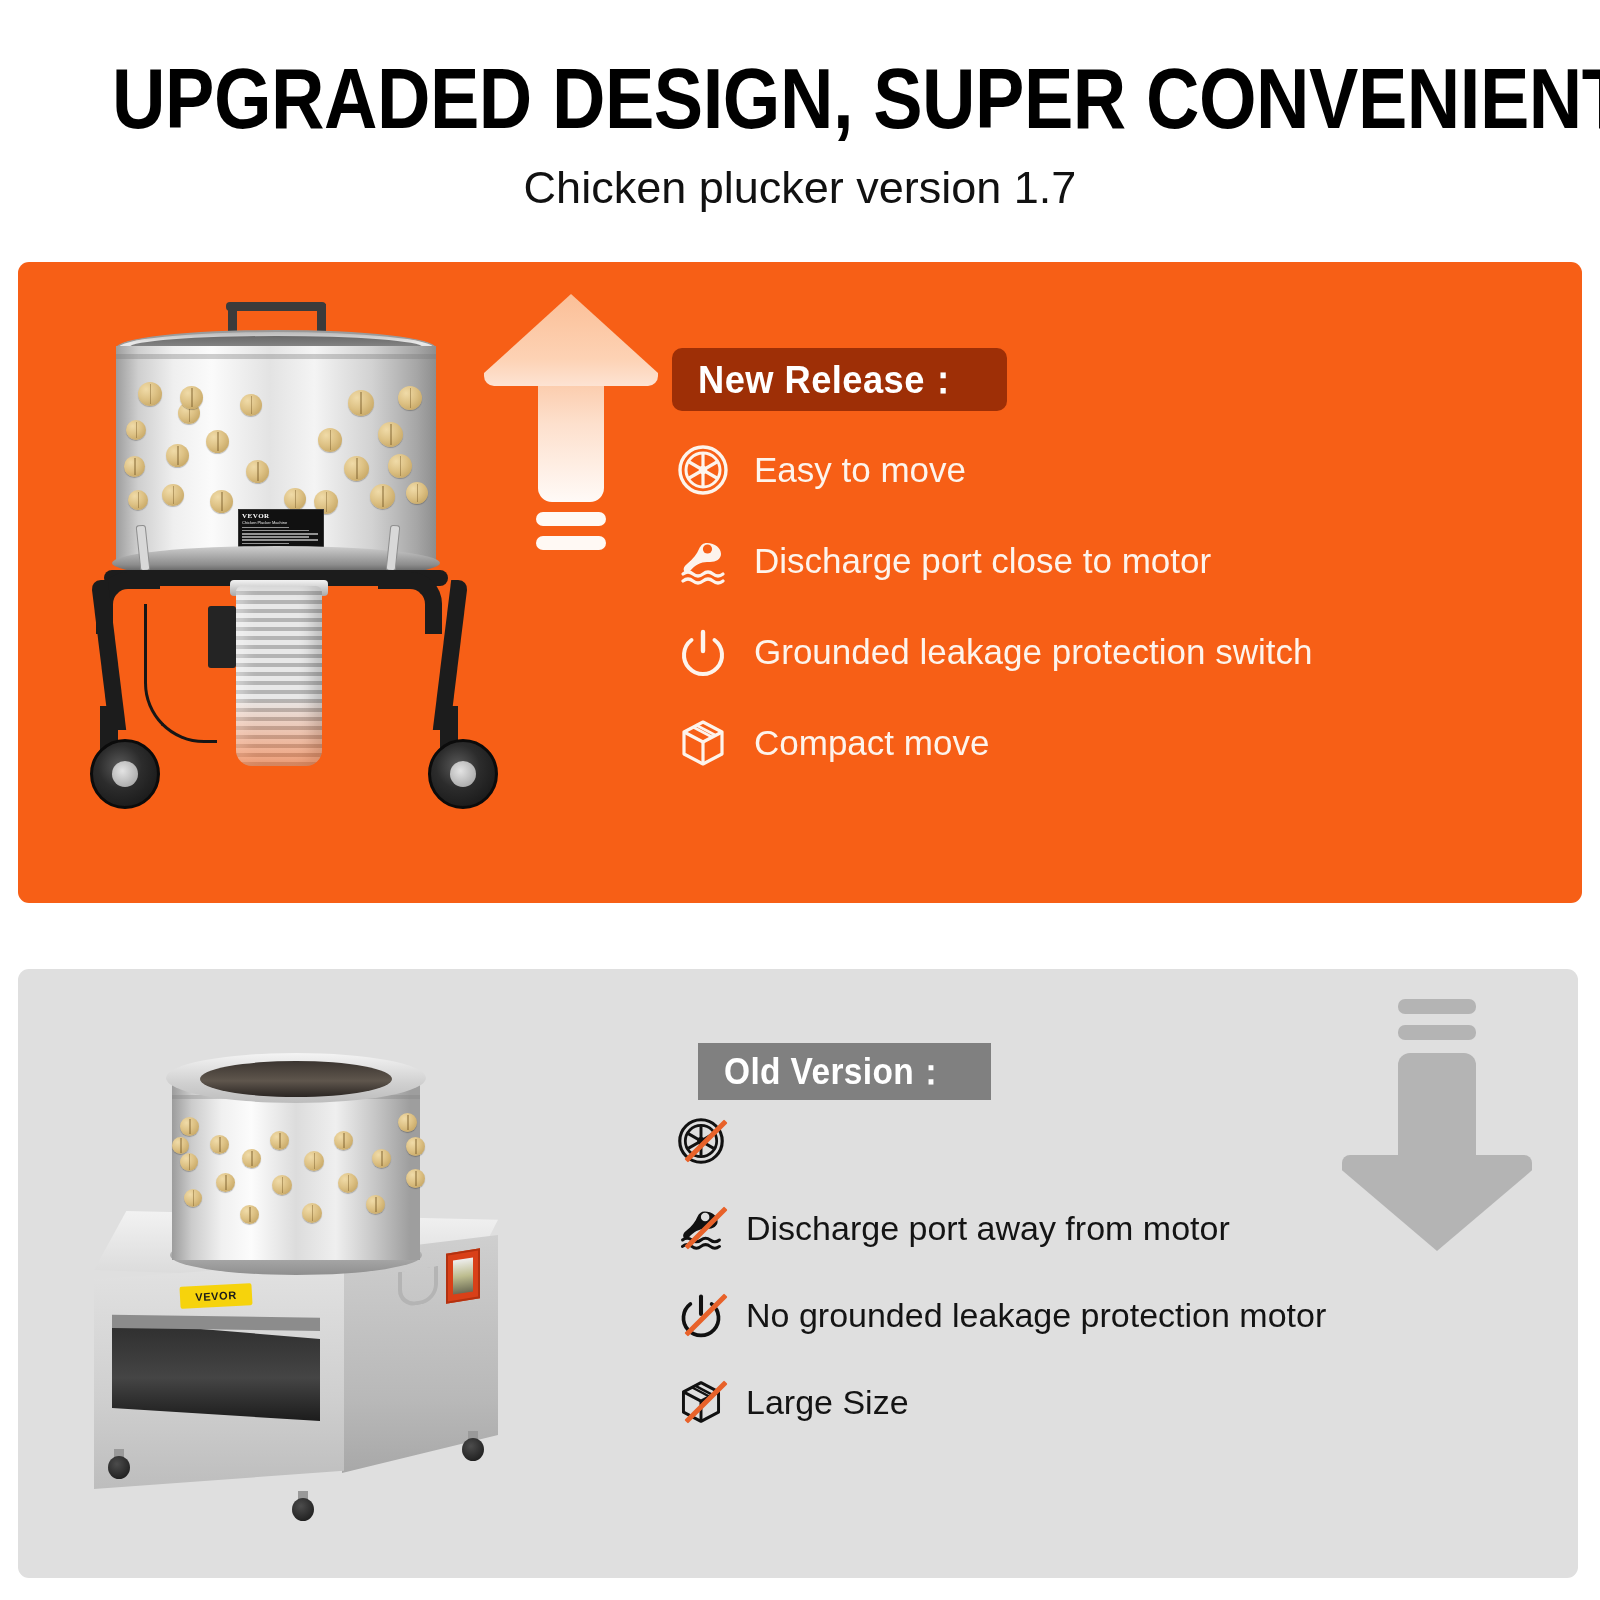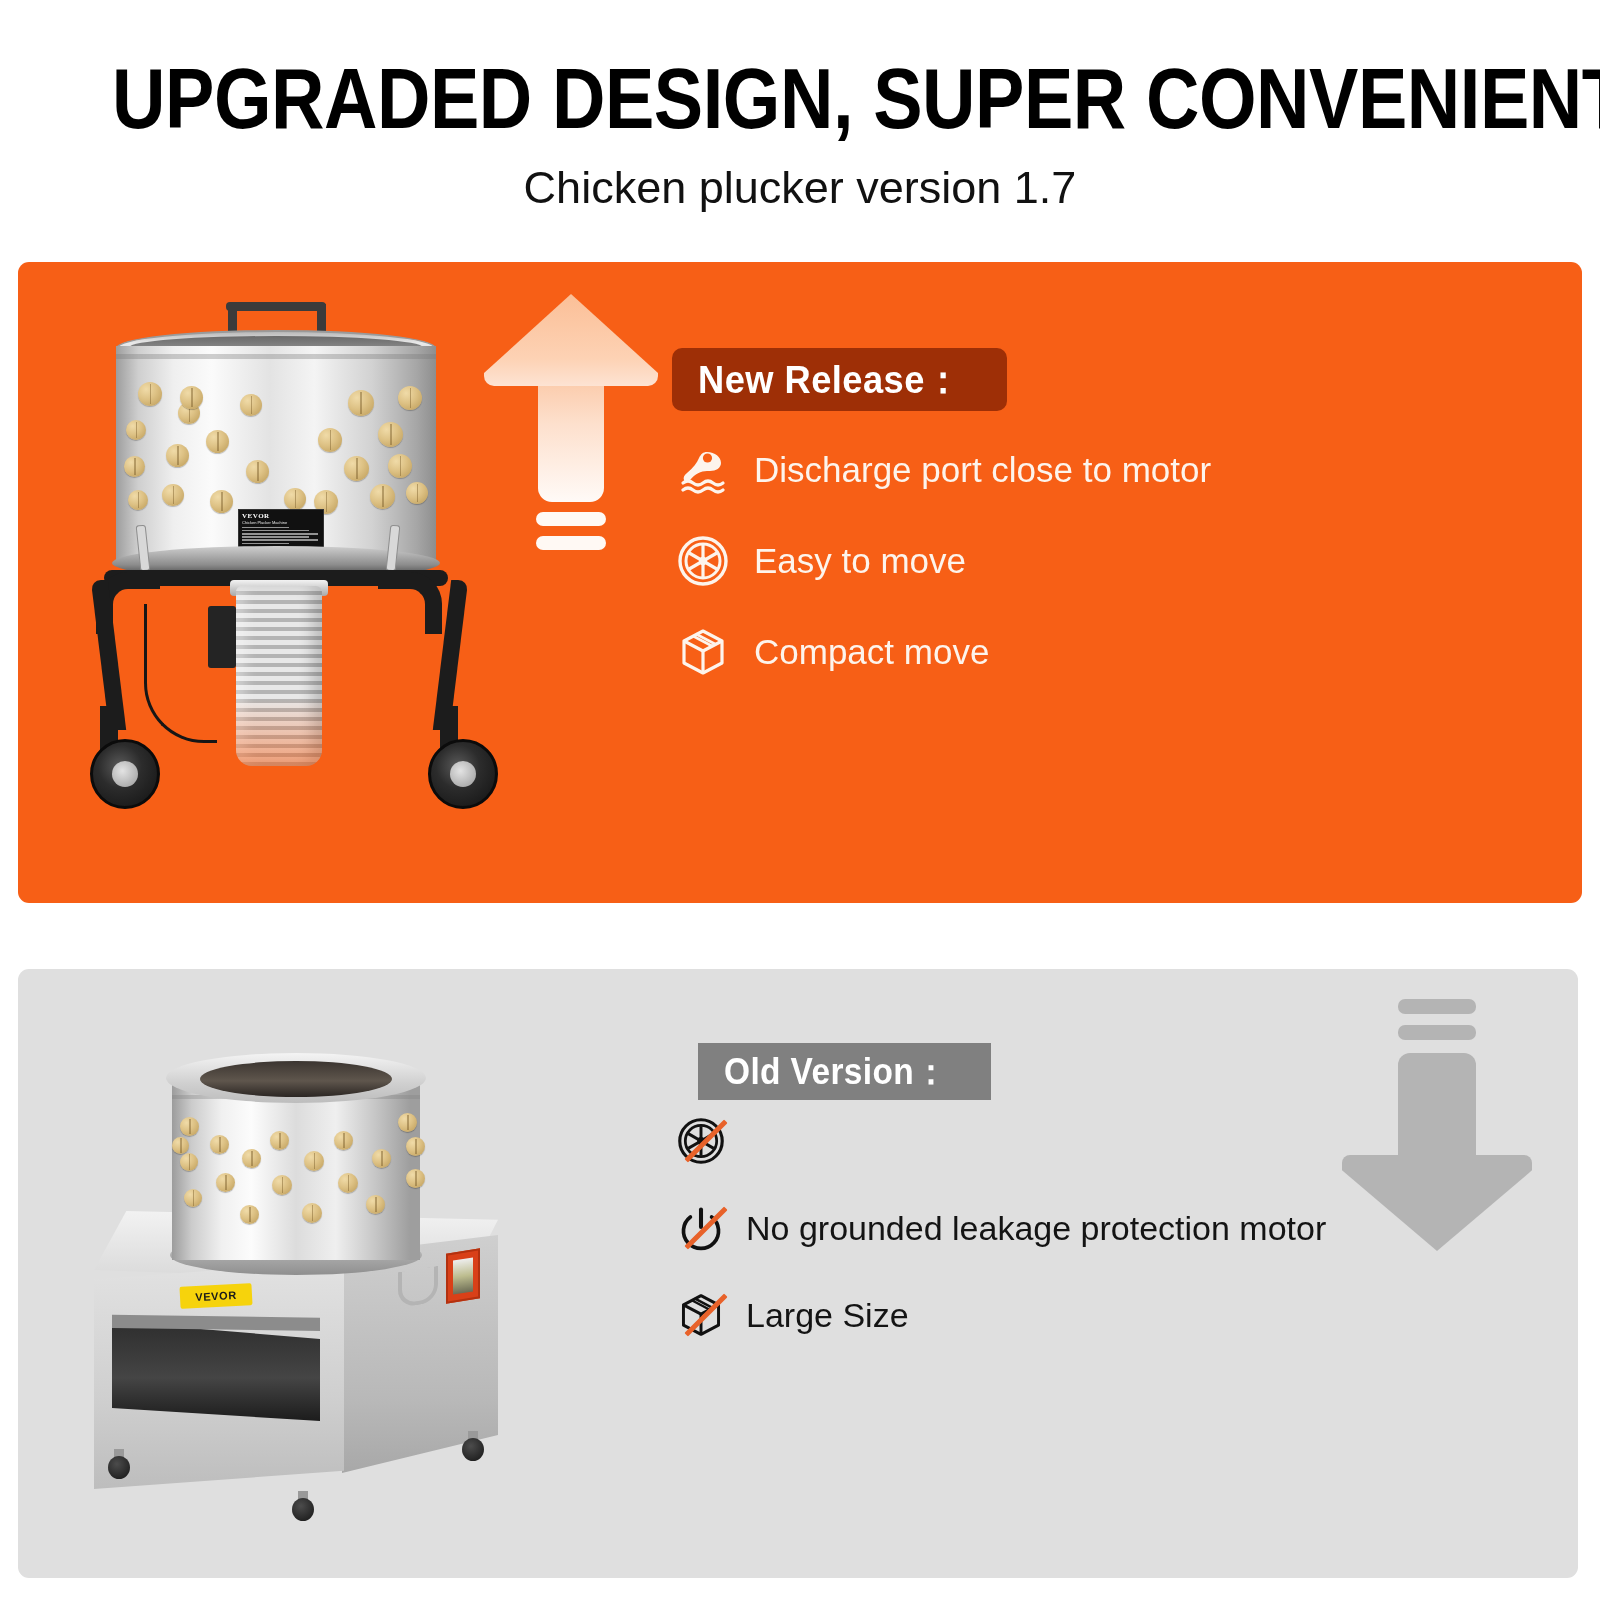--- a/index.html
+++ b/index.html
@@ -437,48 +437,57 @@
 
 <div class="badge-new">
   <span class="btxt">New Release：</span>
 </div>
 
 <div class="feature-list" id="features-new">
 
   <div class="frow">
     <span class="ficon">
       <svg width="52" height="52" viewBox="0 0 52 52">
-        <path d="M30 8 C38 8 44 13 44 19 C44 24 39 27 33 27 L30 27 C24 27 18 30 13 36 C11 38 8 38 7 36 C6 34 7 31 10 29 C16 24 20 19 22 14 C24 10 26 8 30 8 Z" fill="#FDF4EC"></path>
-        <circle cx="30.5" cy="14" r="4.6" fill="#F75F16"></circle>
-        <path d="M6 39 Q11 35 16 39 T26 39 T36 39 T46 39" fill="none" stroke="#FDF4EC" stroke-width="3.2" stroke-linecap="round"></path>
-        <path d="M6 46 Q11 42 16 46 T26 46 T36 46 T46 46" fill="none" stroke="#FDF4EC" stroke-width="3.2" stroke-linecap="round"></path>
-      </svg>
-    </span>
-    <span class="ftext">Discharge port close to motor</span>
-  </div>
-
-  <div class="frow">
-    <span class="ficon">
-      <svg width="52" height="52" viewBox="0 0 52 52">
         <circle cx="26" cy="26" r="23" fill="none" stroke="#FDF4EC" stroke-width="3.4"></circle>
         <circle cx="26" cy="26" r="17" fill="none" stroke="#FDF4EC" stroke-width="3"></circle>
         <circle cx="26" cy="26" r="4.2" fill="#FDF4EC"></circle>
         <g stroke="#FDF4EC" stroke-width="3.2">
           <line x1="26" y1="26" x2="26" y2="10"></line>
           <line x1="26" y1="26" x2="39.8" y2="18"></line>
           <line x1="26" y1="26" x2="39.8" y2="34"></line>
           <line x1="26" y1="26" x2="26" y2="42"></line>
           <line x1="26" y1="26" x2="12.2" y2="34"></line>
           <line x1="26" y1="26" x2="12.2" y2="18"></line>
         </g>
       </svg>
     </span>
     <span class="ftext">Easy to move</span>
   </div>
 
+  <div class="frow">
+    <span class="ficon">
+      <svg width="52" height="52" viewBox="0 0 52 52">
+        <path d="M30 8 C38 8 44 13 44 19 C44 24 39 27 33 27 L30 27 C24 27 18 30 13 36 C11 38 8 38 7 36 C6 34 7 31 10 29 C16 24 20 19 22 14 C24 10 26 8 30 8 Z" fill="#FDF4EC"></path>
+        <circle cx="30.5" cy="14" r="4.6" fill="#F75F16"></circle>
+        <path d="M6 39 Q11 35 16 39 T26 39 T36 39 T46 39" fill="none" stroke="#FDF4EC" stroke-width="3.2" stroke-linecap="round"></path>
+        <path d="M6 46 Q11 42 16 46 T26 46 T36 46 T46 46" fill="none" stroke="#FDF4EC" stroke-width="3.2" stroke-linecap="round"></path>
+      </svg>
+    </span>
+    <span class="ftext">Discharge port close to motor</span>
+  </div>
+
+  <div class="frow">
+    <span class="ficon">
+      <svg width="52" height="52" viewBox="0 0 52 52">
+        <path d="M14.5 14 A19 19 0 1 0 37.5 14" fill="none" stroke="#FDF4EC" stroke-width="4" stroke-linecap="round"></path>
+        <line x1="26" y1="6" x2="26" y2="25" stroke="#FDF4EC" stroke-width="4.4" stroke-linecap="round"></line>
+      </svg>
+    </span>
+    <span class="ftext">Grounded leakage protection switch</span>
+  </div>
 
   <div class="frow">
     <span class="ficon">
       <svg width="52" height="52" viewBox="0 0 52 52">
         <path d="M26 5 L45 15 L45 37 L26 47 L7 37 L7 15 Z" fill="none" stroke="#FDF4EC" stroke-width="3.2" stroke-linejoin="round"></path>
         <path d="M7 15 L26 25 L45 15" fill="none" stroke="#FDF4EC" stroke-width="3.2" stroke-linejoin="round"></path>
         <line x1="26" y1="25" x2="26" y2="47" stroke="#FDF4EC" stroke-width="3.2"></line>
         <line x1="16" y1="10" x2="35" y2="20" stroke="#FDF4EC" stroke-width="2.6"></line>
         <line x1="19" y1="8" x2="38" y2="18" stroke="#FDF4EC" stroke-width="2.6"></line>
       </svg>
@@ -570,20 +579,32 @@
           <line x1="26" y1="26" x2="39.8" y2="34"></line>
           <line x1="26" y1="26" x2="26" y2="42"></line>
           <line x1="26" y1="26" x2="12.2" y2="34"></line>
           <line x1="26" y1="26" x2="12.2" y2="18"></line>
         </g>
       </svg>
       <span class="slash"></span>
     </span>
   </div>
 
+  <div class="frow">
+    <span class="ficon">
+      <svg width="48" height="48" viewBox="0 0 52 52">
+        <path d="M30 8 C38 8 44 13 44 19 C44 24 39 27 33 27 L30 27 C24 27 18 30 13 36 C11 38 8 38 7 36 C6 34 7 31 10 29 C16 24 20 19 22 14 C24 10 26 8 30 8 Z" fill="#111111"></path>
+        <circle cx="30.5" cy="14" r="4.6" fill="#DFDFDF"></circle>
+        <path d="M6 39 Q11 35 16 39 T26 39 T36 39 T46 39" fill="none" stroke="#111111" stroke-width="3.2" stroke-linecap="round"></path>
+        <path d="M6 46 Q11 42 16 46 T26 46 T36 46 T46 46" fill="none" stroke="#111111" stroke-width="3.2" stroke-linecap="round"></path>
+      </svg>
+      <span class="slash"></span>
+    </span>
+    <span class="ftext">Discharge port away from motor</span>
+  </div>
 
   <div class="frow">
     <span class="ficon">
       <svg width="48" height="48" viewBox="0 0 52 52">
         <path d="M14.5 14 A19 19 0 1 0 37.5 14" fill="none" stroke="#111111" stroke-width="4" stroke-linecap="round"></path>
         <line x1="26" y1="6" x2="26" y2="25" stroke="#111111" stroke-width="4.4" stroke-linecap="round"></line>
       </svg>
       <span class="slash"></span>
     </span>
     <span class="ftext">No grounded leakage protection motor</span>

